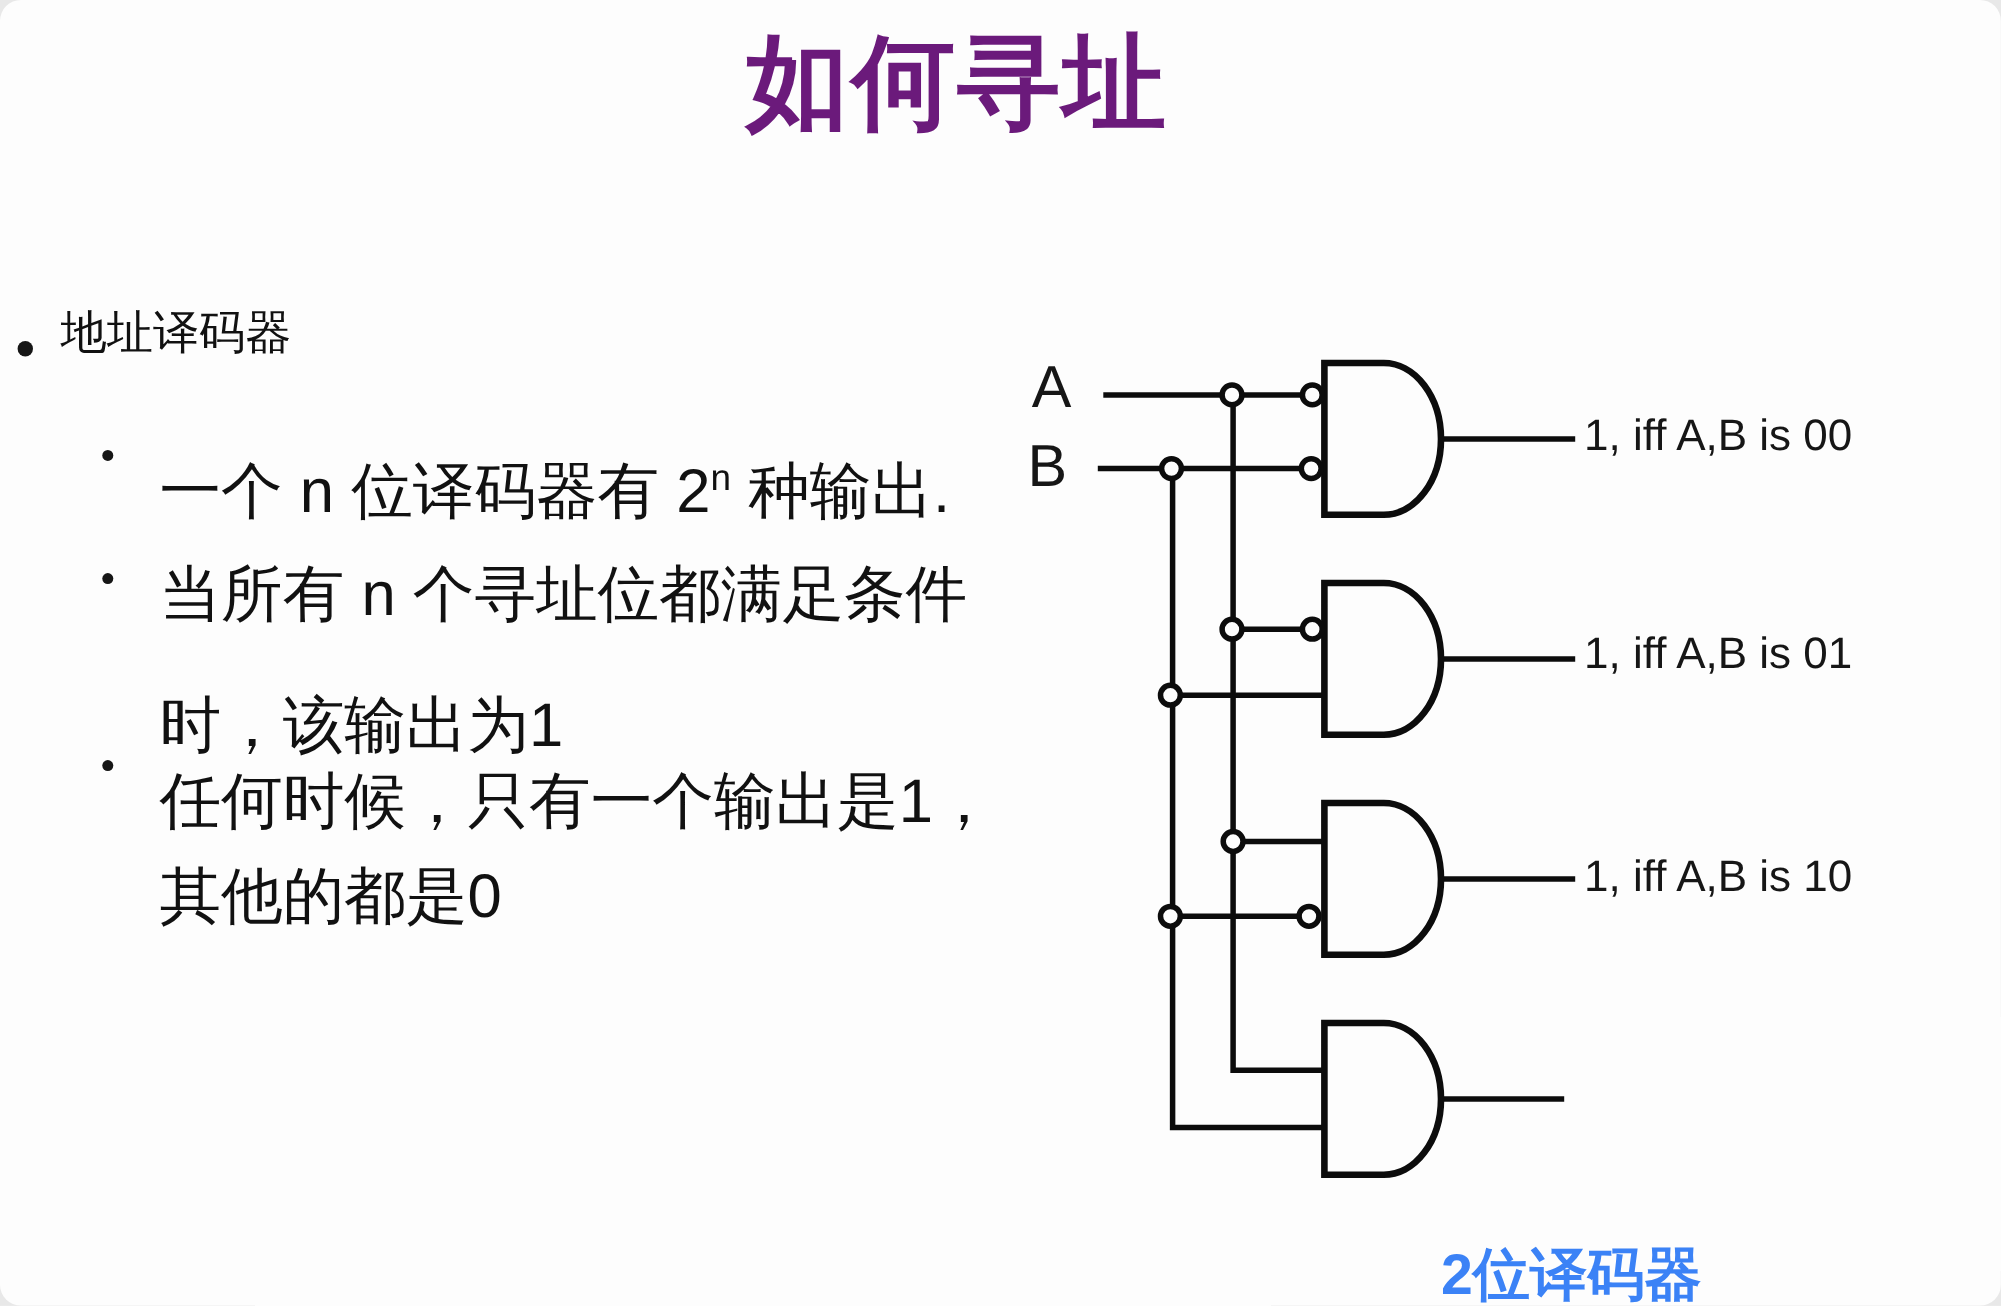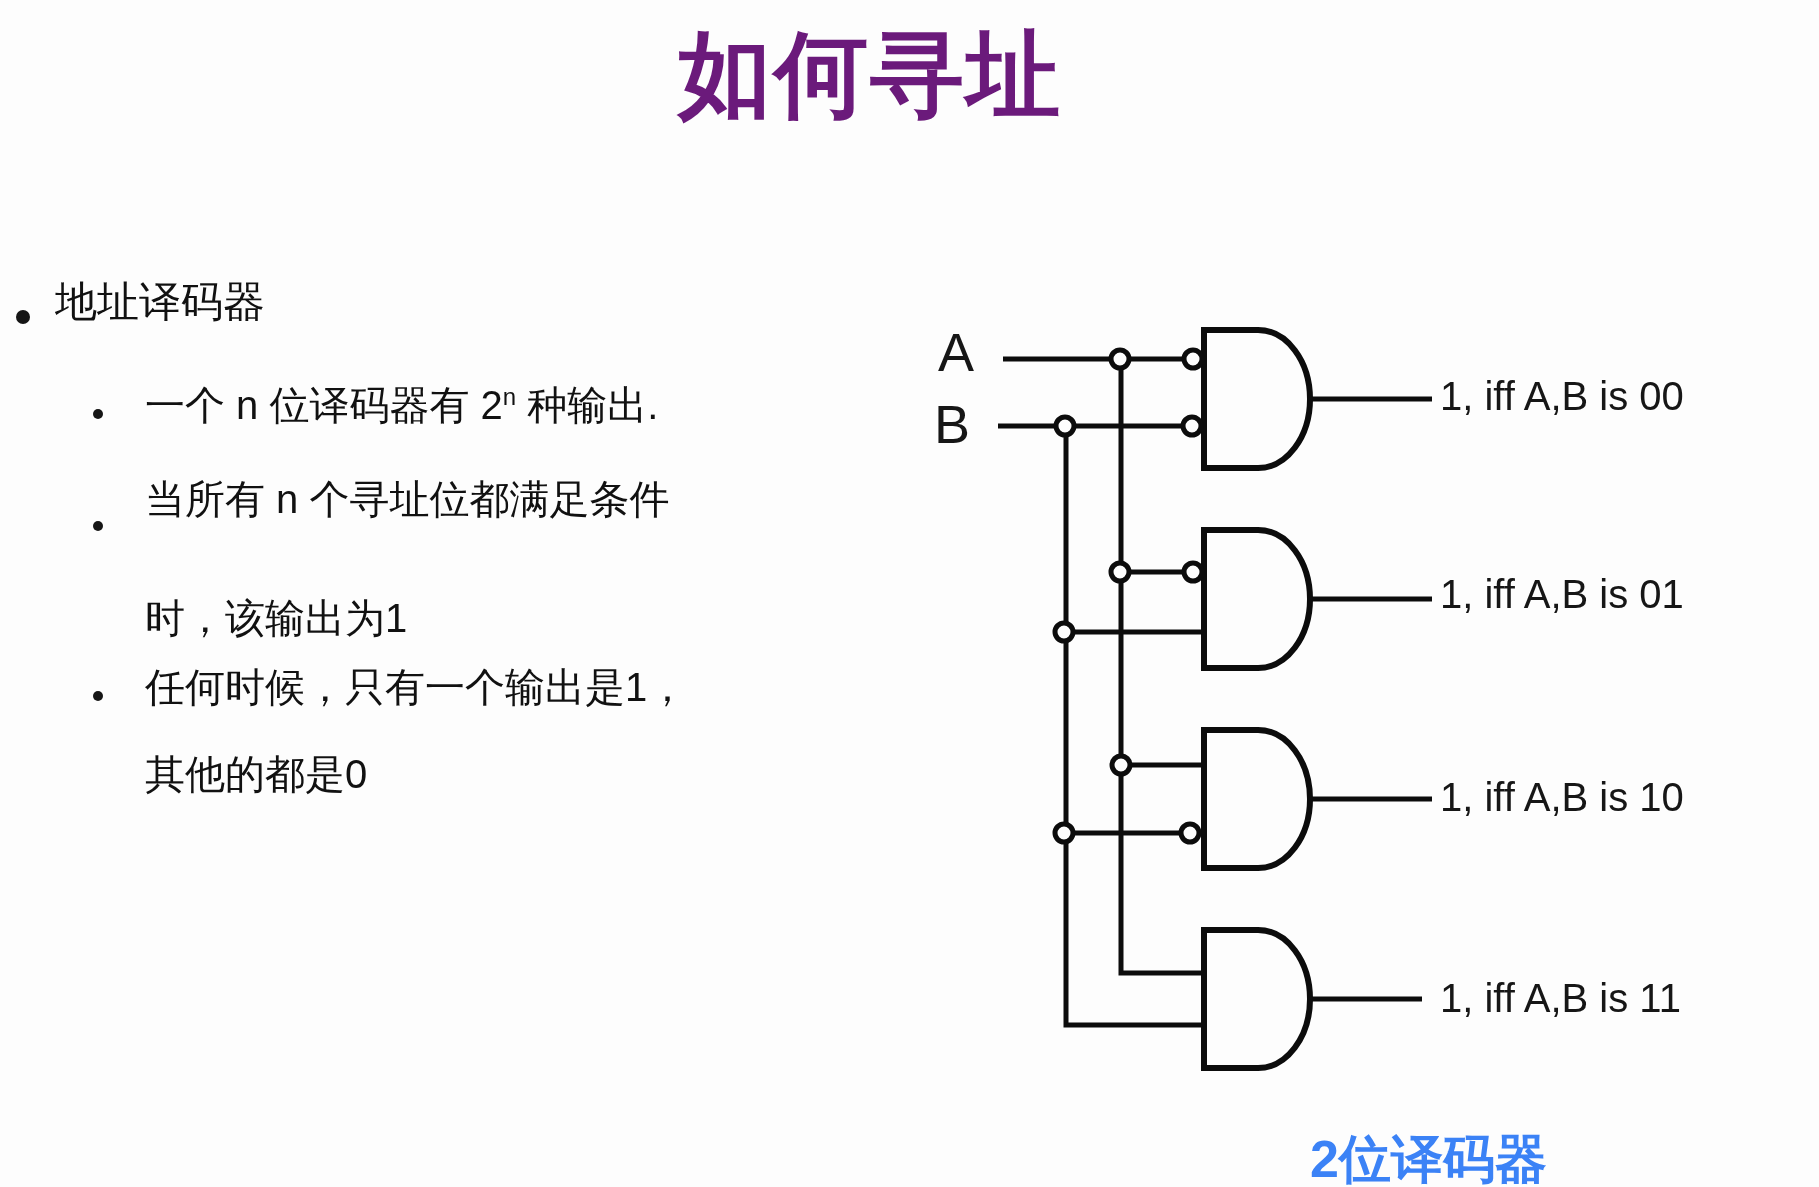--- a/index.html
+++ b/index.html
@@ -3,29 +3,30 @@
 <meta charset="utf-8">
 <style>
   html,body{margin:0;padding:0;background:#e8e8e8;}
   .slide{
     position:relative;
     width:1819px;height:1187px;
     background:#fdfdfd;
     overflow:hidden;
     font-family:"Liberation Sans","DejaVu Sans",sans-serif;
     color:#111;
+    border-radius:19px;
   }
   .abs{position:absolute;white-space:nowrap;line-height:1.12;}
   .title{
     font-size:94px;font-weight:900;color:#6B1A7B;
     letter-spacing:2px;
   }
   .dot{position:absolute;border-radius:50%;background:#161616;}
   .l1text{font-size:42px;}
-  .l2text{font-size:40px;}
+  .l2text{font-size:56px;margin-top:32px;}
   .l2text sup{font-size:60%;vertical-align:super;line-height:0;}
   .iolabel{font-size:54px;color:#161616;}
   .outlabel{font-size:40px;color:#161616;}
   .caption{font-size:52px;font-weight:bold;color:#3b82f6;}
   svg.circuit{position:absolute;left:0;top:0;width:1819px;height:1187px;}
   svg .wire{stroke:#0c0c0c;stroke-width:5;fill:none;}
   svg .gate{stroke:#0c0c0c;stroke-width:6;fill:#fdfdfd;}
   svg .node{stroke:#0c0c0c;stroke-width:5;fill:#fdfdfd;}
 </style>
 </head>
@@ -85,17 +86,16 @@
 
     <circle class="node" cx="1193" cy="359" r="9"></circle>
     <circle class="node" cx="1192" cy="426" r="9"></circle>
     <circle class="node" cx="1193" cy="572" r="9"></circle>
     <circle class="node" cx="1190" cy="833" r="9"></circle>
   </svg>
 
   <div class="abs outlabel" style="left:1440px;top:374px;">1, iff A,B is 00</div>
   <div class="abs outlabel" style="left:1440px;top:572px;">1, iff A,B is 01</div>
   <div class="abs outlabel" style="left:1440px;top:775px;">1, iff A,B is 10</div>
-  <div class="abs outlabel" style="left:1440px;top:976px;">1, iff A,B is 11</div>
 
   <div class="abs caption" style="left:1310px;top:1130px;">2位译码器</div>
 
 </div>
 
 </body></html>

